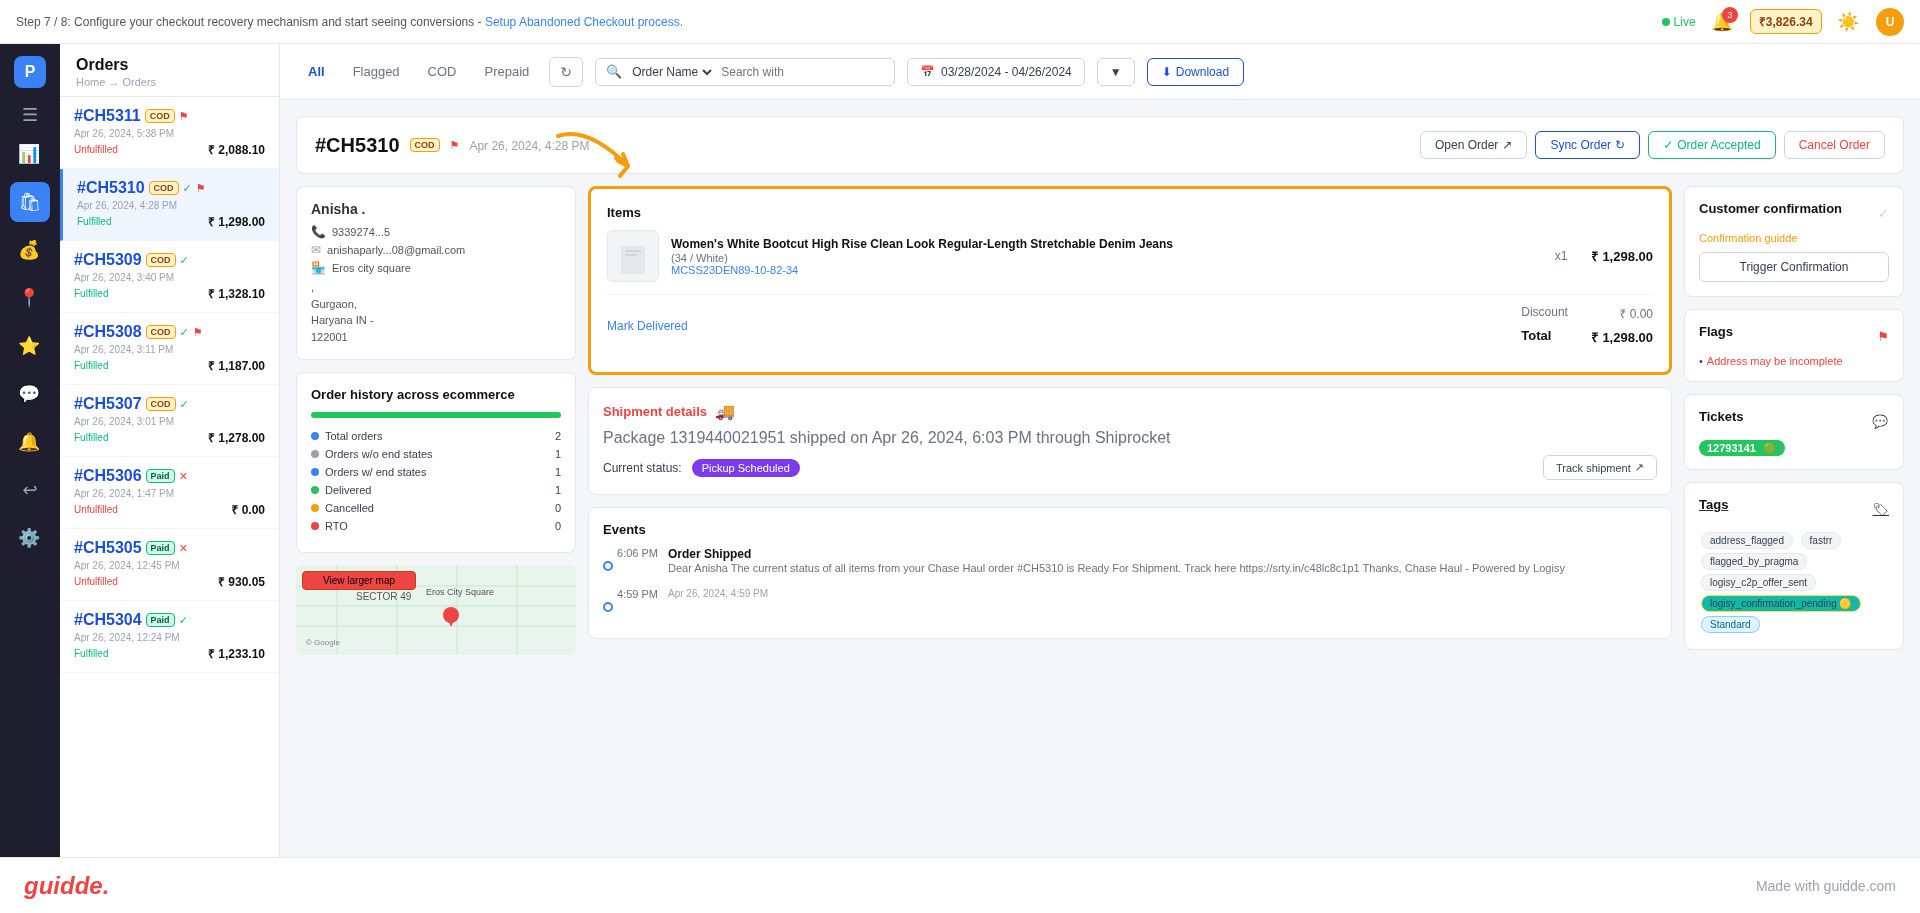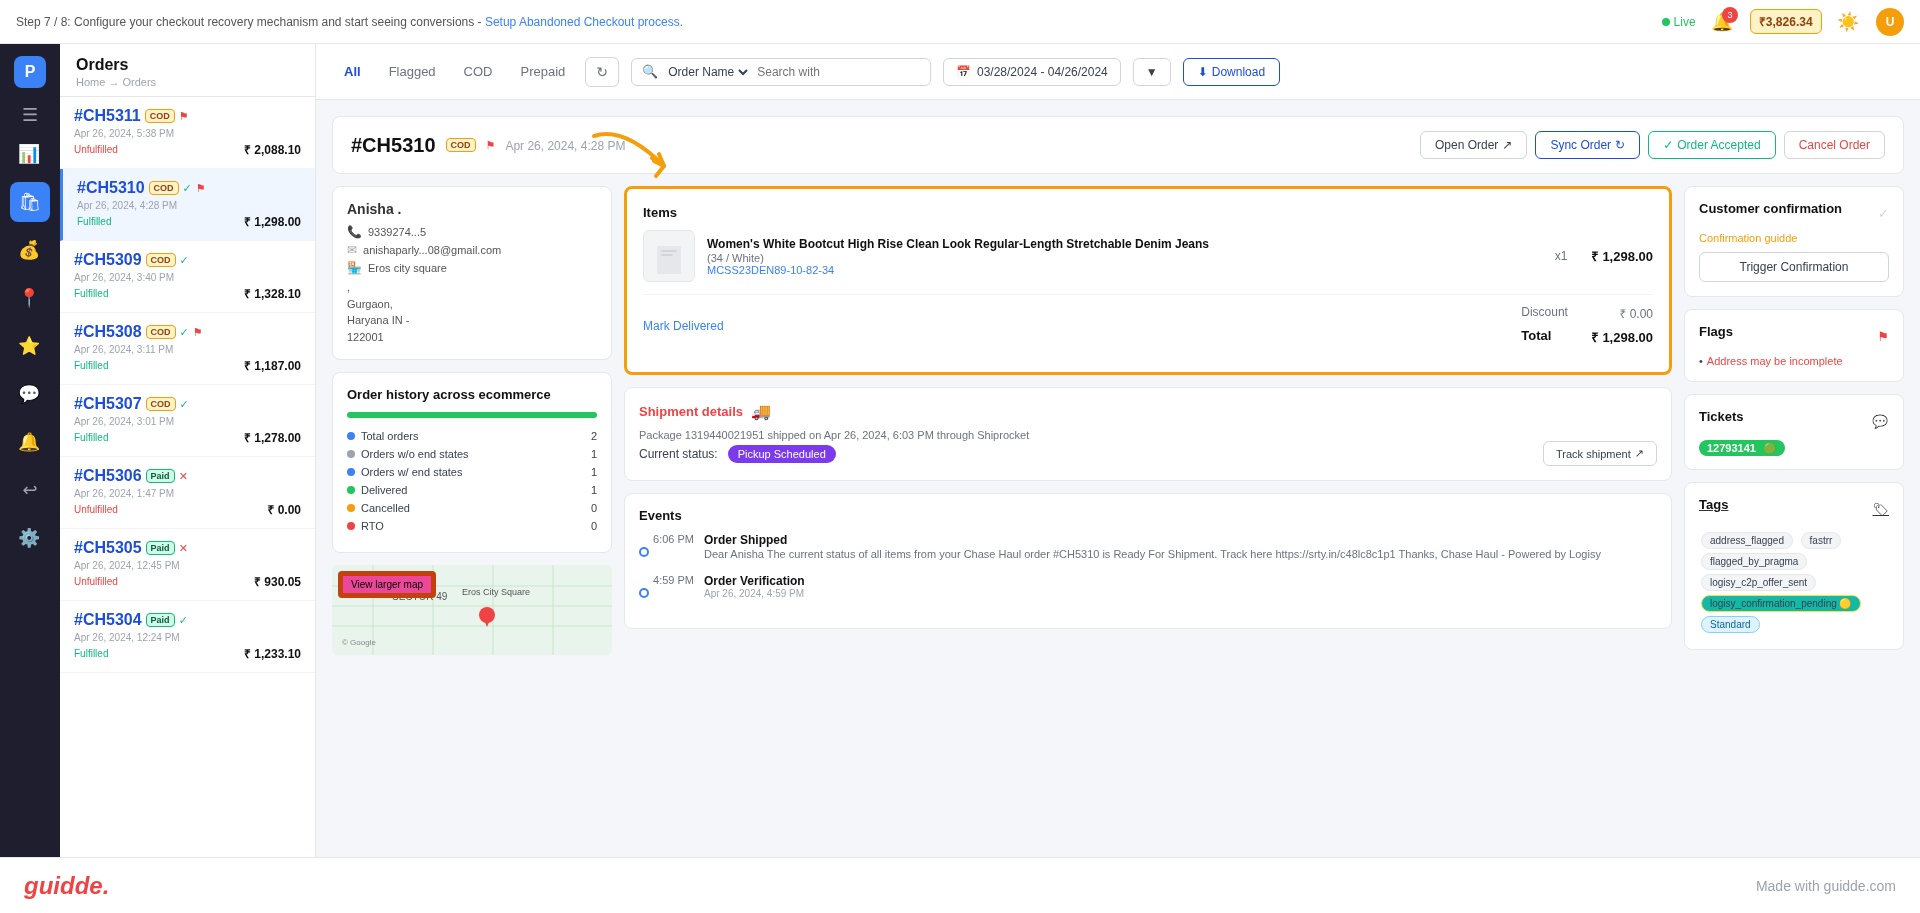--- a/index.html
+++ b/index.html
@@ -38,21 +38,21 @@
       padding: 12px 0;
       gap: 8px;
       flex-shrink: 0;
     }
     .nav-icon { width: 40px; height: 40px; display: flex; align-items: center; justify-content: center; border-radius: 8px; color: #9ca3af; font-size: 18px; cursor: pointer; }
     .nav-icon.active { background: #3b82f6; color: #fff; }
     .nav-logo { width: 32px; height: 32px; background: #3b82f6; border-radius: 8px; display: flex; align-items: center; justify-content: center; color: #fff; font-weight: 700; font-size: 16px; margin-bottom: 8px; }
 
     
     .orders-sidebar {
-      width: 256px;
+      width: 220px;
       background: #fff;
       border-right: 1px solid #e5e7eb;
       display: flex;
       flex-direction: column;
       flex-shrink: 0;
       overflow-y: auto;
     }
     .orders-sidebar-header { padding: 12px 16px 8px; border-bottom: 1px solid #e5e7eb; }
     .orders-sidebar-header h2 { font-size: 16px; font-weight: 700; color: #111; }
     .breadcrumb { font-size: 11px; color: #9ca3af; margin-top: 2px; }
@@ -146,21 +146,21 @@
     .item-price { font-size: 13px; font-weight: 600; color: #111; }
     .divider { border: none; border-top: 1px solid #f3f4f6; margin: 10px 0; }
     .summary-row { display: flex; justify-content: space-between; font-size: 12px; color: #6b7280; margin-bottom: 6px; }
     .summary-total { display: flex; justify-content: space-between; font-size: 13px; font-weight: 600; color: #111; }
     .mark-delivered-btn { background: none; border: none; cursor: pointer; font-size: 12px; color: #3b82f6; padding: 0; }
 
     
     .shipment-card { background: #fff; border-radius: 8px; border: 1px solid #e5e7eb; padding: 14px; }
     .shipment-header { display: flex; align-items: center; justify-content: space-between; margin-bottom: 8px; }
     .shipment-title { font-size: 13px; font-weight: 600; color: #ef4444; }
-    .shipment-info { font-size: 11px; color: #6b7280; margin-bottom: 0; }
+    .shipment-info { font-size: 16px; color: #6b7280; margin-bottom: 8px; }
     .status-row { display: flex; align-items: center; gap: 10px; }
     .status-pill { background: #7c3aed; color: #fff; border-radius: 20px; padding: 3px 10px; font-size: 11px; font-weight: 500; }
     .track-btn { border: 1px solid #d1d5db; border-radius: 6px; padding: 5px 12px; background: #fff; cursor: pointer; font-size: 11px; color: #374151; display: flex; align-items: center; gap: 4px; }
 
     
     .events-card { background: #fff; border-radius: 8px; border: 1px solid #e5e7eb; padding: 14px; }
     .event-row { display: flex; gap: 10px; margin-bottom: 12px; }
     .event-time { font-size: 11px; color: #6b7280; min-width: 55px; }
     .event-dot { width: 10px; height: 10px; border-radius: 50%; border: 2px solid #3b82f6; margin-top: 2px; flex-shrink: 0; }
     .event-content { flex: 1; }
@@ -457,21 +457,21 @@
               <span>0</span>
             </div>
             <div class="history-row">
               <span><span class="history-dot dot-red"></span>RTO</span>
               <span>0</span>
             </div>
           </div>
 
           <div class="map-placeholder">
             <div style="position:absolute;top:6px;left:6px;z-index:2;">
-              <button style="background:#ec4899;border:5px solid #c2410c;border-radius:4px;padding:3px 8px;font-size:10px;cursor:pointer;">View larger map</button>
+              <button style="background:#ef4444;border:1px solid #c2410c;border-radius:4px;padding:3px 20px;font-size:10px;cursor:pointer;">View larger map</button>
             </div>
             <svg width="100%" height="90" viewBox="0 0 280 90">
               <rect width="280" height="90" fill="#e8f4ec"></rect>
               <rect x="0" y="20" width="280" height="2" fill="#c8e6c9" opacity="0.5"></rect>
               <rect x="0" y="40" width="280" height="2" fill="#c8e6c9" opacity="0.5"></rect>
               <rect x="0" y="60" width="280" height="2" fill="#c8e6c9" opacity="0.5"></rect>
               <rect x="40" y="0" width="2" height="90" fill="#c8e6c9" opacity="0.5"></rect>
               <rect x="100" y="0" width="2" height="90" fill="#c8e6c9" opacity="0.5"></rect>
               <rect x="160" y="0" width="2" height="90" fill="#c8e6c9" opacity="0.5"></rect>
               <rect x="220" y="0" width="2" height="90" fill="#c8e6c9" opacity="0.5"></rect>
@@ -559,21 +559,20 @@
                 <div class="event-title">Order Shipped</div>
                 <div class="event-desc">Dear Anisha The current status of all items from your Chase Haul order #CH5310 is Ready For Shipment. Track here https://srty.in/c48lc8c1p1 Thanks, Chase Haul - Powered by Logisy</div>
               </div>
             </div>
             <div class="event-row">
               <div style="text-align:right;min-width:55px;">
                 <div class="event-time">4:59 PM</div>
                 <div class="event-dot"></div>
               </div>
               <div class="event-content">
-                <div class="event-title">Order Verification</div>
                 <div class="event-date">Apr 26, 2024, 4:59 PM</div>
               </div>
             </div>
           </div>
 
         </div>
 
         <div class="right-column">
 
           <div class="customer-conf">

